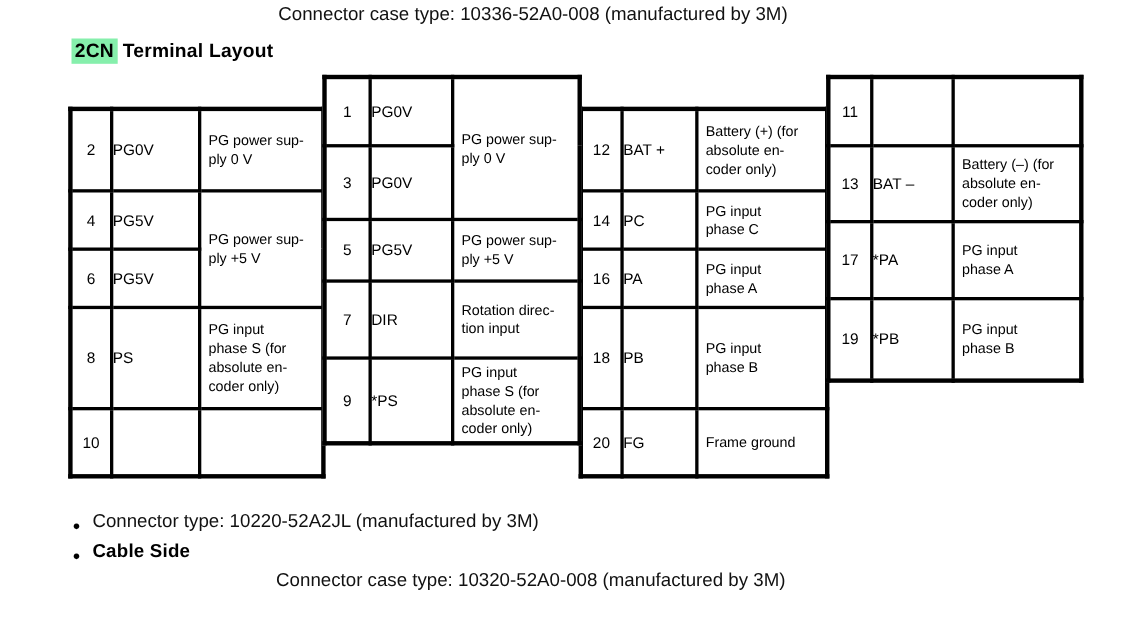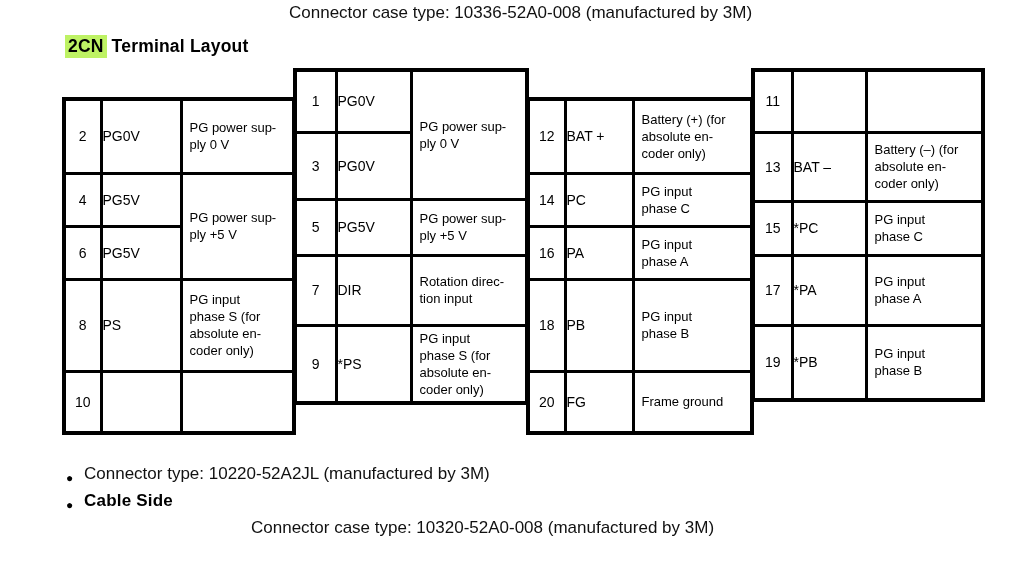--- a/index.html
+++ b/index.html
@@ -3,21 +3,21 @@
 <meta charset="utf-8">
 <style>
   * { margin:0; padding:0; box-sizing:border-box; }
   html,body { background:#ffffff; }
   .page {
     position:relative; width:1019px; height:572px; background:#ffffff;
     font-family:"Liberation Sans","DejaVu Sans",sans-serif; color:#000;
     overflow:hidden;
   }
   .top-note {
-    position:absolute; left:253px; top:3px; font-size:17px; color:#111;margin-left:36px;
+    position:absolute; left:253px; top:3px; font-size:17px; color:#111;
   }
   .title {
     position:absolute; left:65px; top:36px; font-size:17.5px; font-weight:bold;
     letter-spacing:0.2px;
   }
   .title .hl { padding:1px 3px 2px 3px; margin-right:5px; }
 
   table.pt {
     position:absolute; border-collapse:collapse; table-layout:fixed;
     background:#fff; border:4px solid #000;
@@ -39,21 +39,21 @@
   .note-row .nvalue { color:#111; }
 </style>
 </head>
 <body>
 
 <div class="page">
 
   <div class="top-note">Connector case type: 10336-52A0-008 (manufactured by 3M)</div>
 
   <div class="title">
-    <span class="hl" style="background: #bef264;">2CN</span><span>Terminal Layout</span>
+    <span class="hl" style="background: #86efac;">2CN</span><span>Terminal Layout</span>
   </div>
 
   <table class="pt" id="t1">
     <colgroup>
         <col style="width:37px">
         <col style="width:80px">
         <col>
       </colgroup>
     <tbody>
       <tr style="height:74px">
@@ -179,26 +179,20 @@
         <td class="pin">11</td>
         <td class="sig"></td>
         <td class="desc"></td>
       </tr>
       <tr style="height:69px">
         <td class="pin">13</td>
         <td class="sig">BAT –</td>
         <td class="desc">Battery (–) (for
 absolute en-
 coder only)</td>
-      </tr>
-      <tr style="height:54px">
-        <td class="pin">15</td>
-        <td class="sig">*PC</td>
-        <td class="desc">PG input
-phase C</td>
       </tr>
       <tr style="height:70px">
         <td class="pin">17</td>
         <td class="sig">*PA</td>
         <td class="desc">PG input
 phase A</td>
       </tr>
       <tr style="height:75px">
         <td class="pin">19</td>
         <td class="sig">*PB</td>

